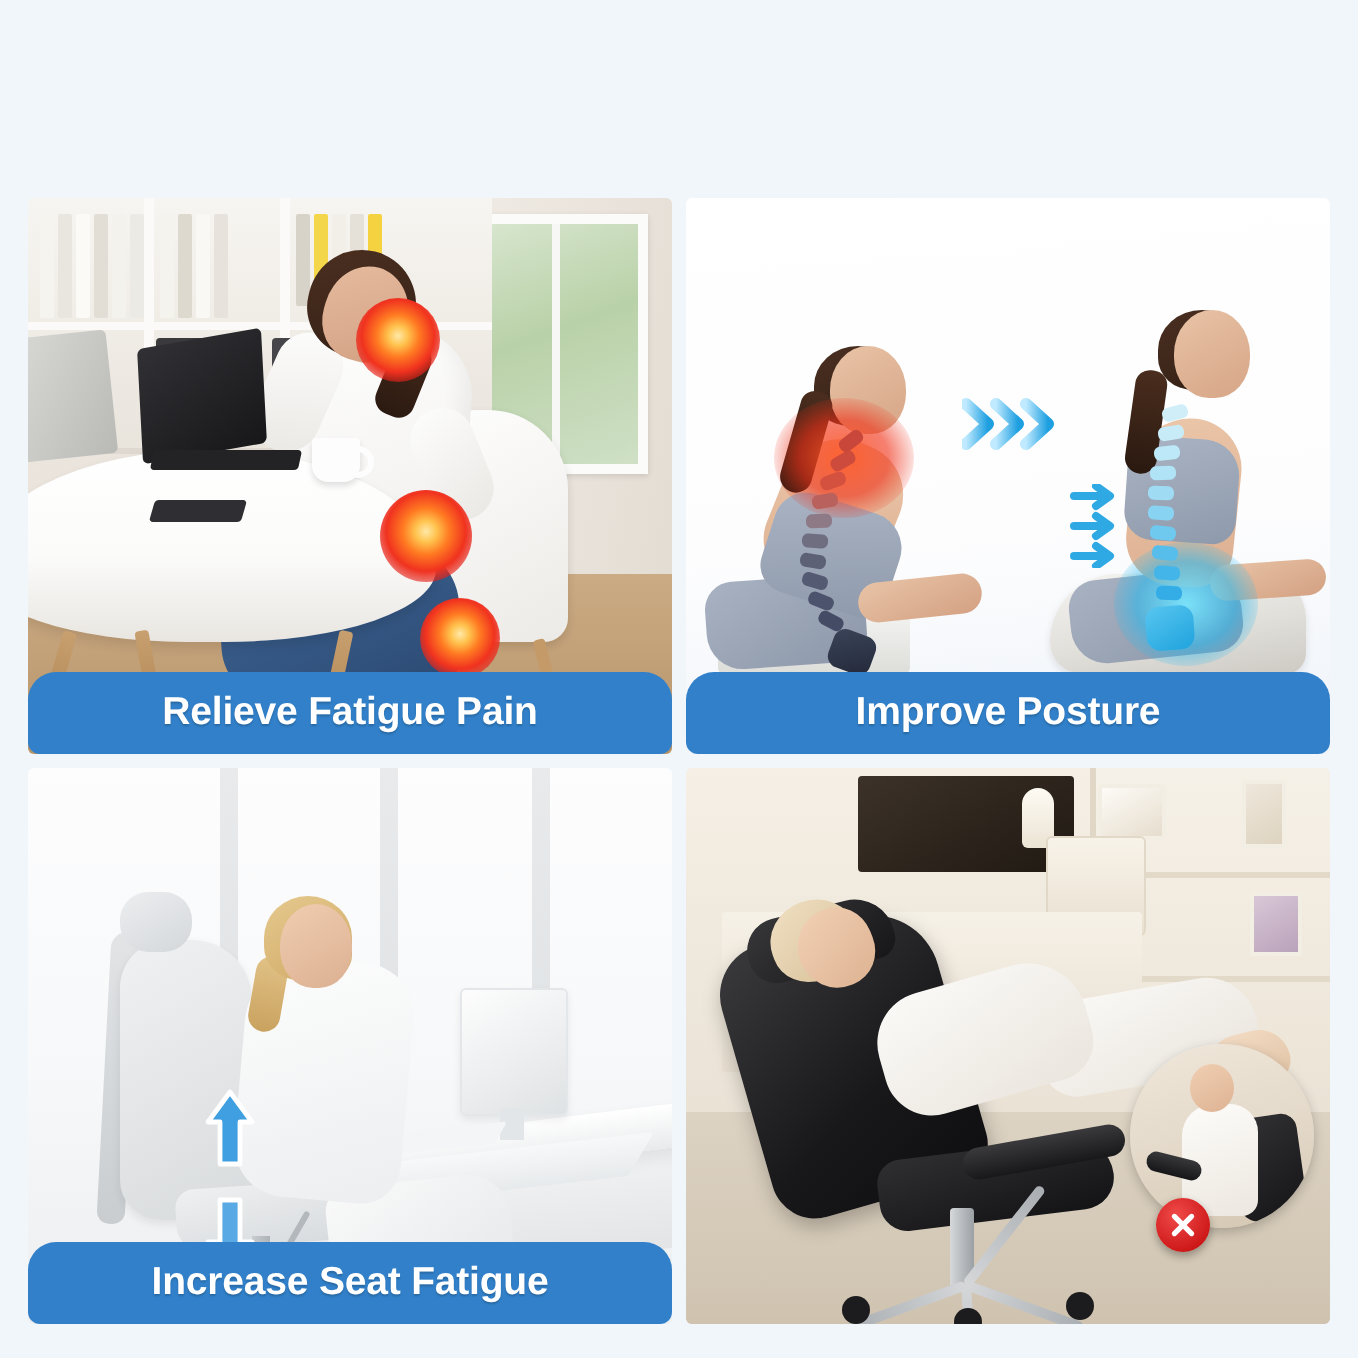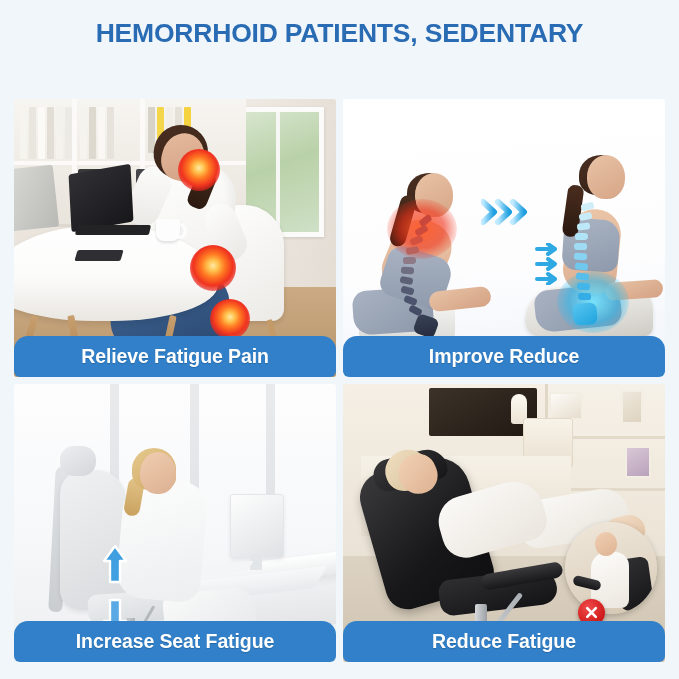--- a/index.html
+++ b/index.html
@@ -524,21 +524,20 @@
     background: radial-gradient(circle at 38% 32%,#f04a4a,#cf1a1a 70%,#b01010 100%);
     box-shadow: 0 2px 4px rgba(0,0,0,.32);
     z-index: 34;
     display:flex; align-items:center; justify-content:center;
   }
 </style>
 </head>
 <body>
 
 <div class="headline">
-  <span class="headline-line">HEMORRHOID PATIENTS, SEDENTARY</span>
 </div>
 
 <div class="grid">
 
   <div class="panel p1">
     <div class="scene">
       <div class="wallR"></div>
       <div class="window"></div>
 
       <div class="shelf">
@@ -668,21 +667,21 @@
         <i class="vert" style="left:8px; top:100px;width:24px;height:22px;border-radius:7px;background:linear-gradient(150deg,#58c6f0,#1fa3dd);transform:rotate(-4deg)"></i>
       </div>
       <div class="flowarrow" style="left:192px;bottom:88px">
         <svg width="30" height="42" viewBox="0 0 30 42">
           <path d="M2 6 H18 M13 1 L20 6 L13 11" fill="none" stroke="#2fa9e3" stroke-width="4" stroke-linecap="round" stroke-linejoin="round"></path>
           <path d="M2 21 H18 M13 16 L20 21 L13 26" fill="none" stroke="#2fa9e3" stroke-width="4" stroke-linecap="round" stroke-linejoin="round"></path>
           <path d="M2 36 H18 M13 31 L20 36 L13 41" fill="none" stroke="#2fa9e3" stroke-width="4" stroke-linecap="round" stroke-linejoin="round"></path>
         </svg>
       </div>
     </div>
-    <div class="caption">Improve Reduce</div>
+    <div class="caption">Improve Posture</div>
   </div>
 
   <div class="panel p3">
     <div class="scene">
       <div class="blind" style="left:96px"></div>
       <div class="blind" style="left:176px"></div>
       <div class="blind" style="left:252px"></div>
 
       <div class="deskside"></div>
       <div class="deskflat"></div>
@@ -764,16 +763,15 @@
         <i class="i-body"></i>
         <i class="i-head"></i>
         <i class="i-arm"></i>
       </div>
       <div class="x-badge">
         <svg width="15" height="15" viewBox="0 0 15 15">
           <path d="M3.2 3.2 L11.8 11.8 M11.8 3.2 L3.2 11.8" stroke="#ffffff" stroke-width="2.6" stroke-linecap="round"></path>
         </svg>
       </div>
     </div>
-    <div class="caption">Reduce Fatigue</div>
   </div>
 
 </div>
 
 </body></html>

